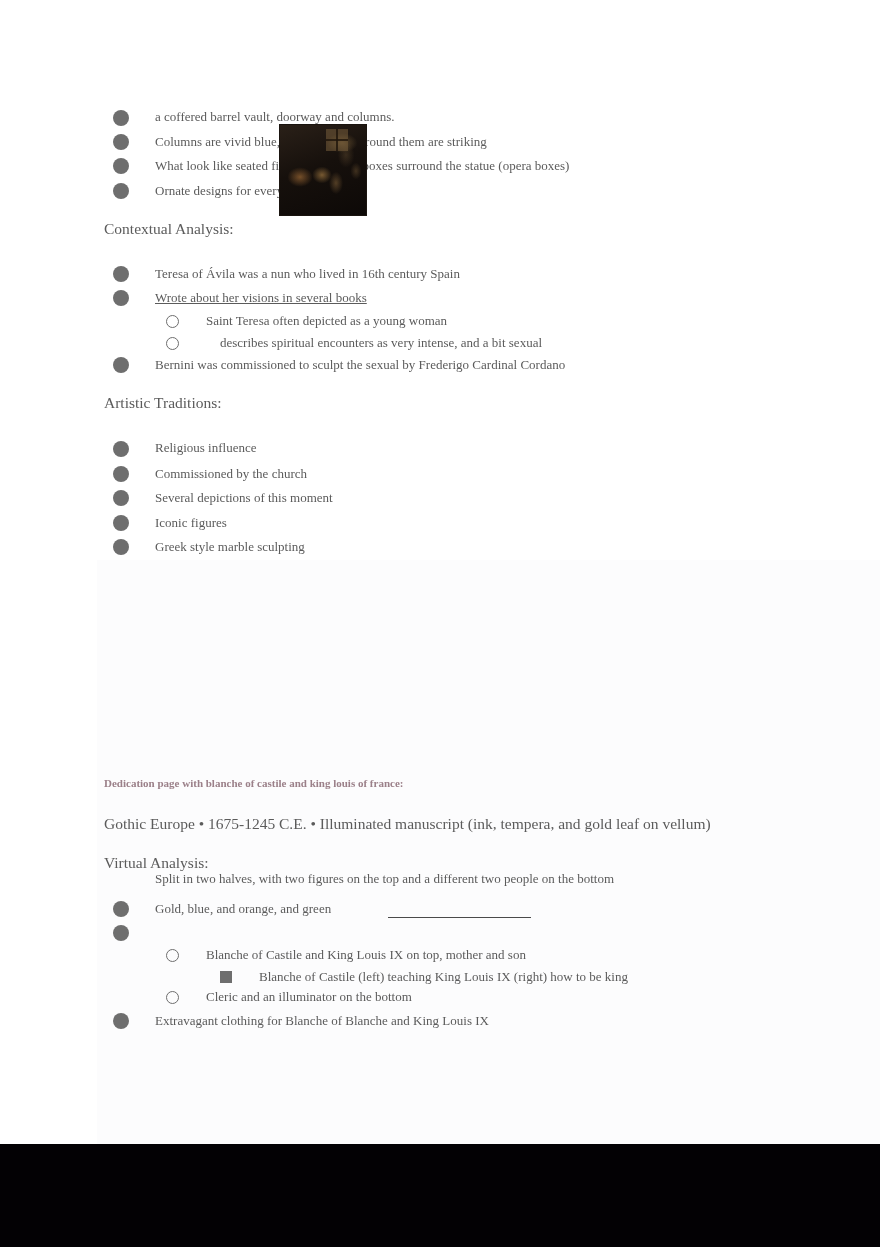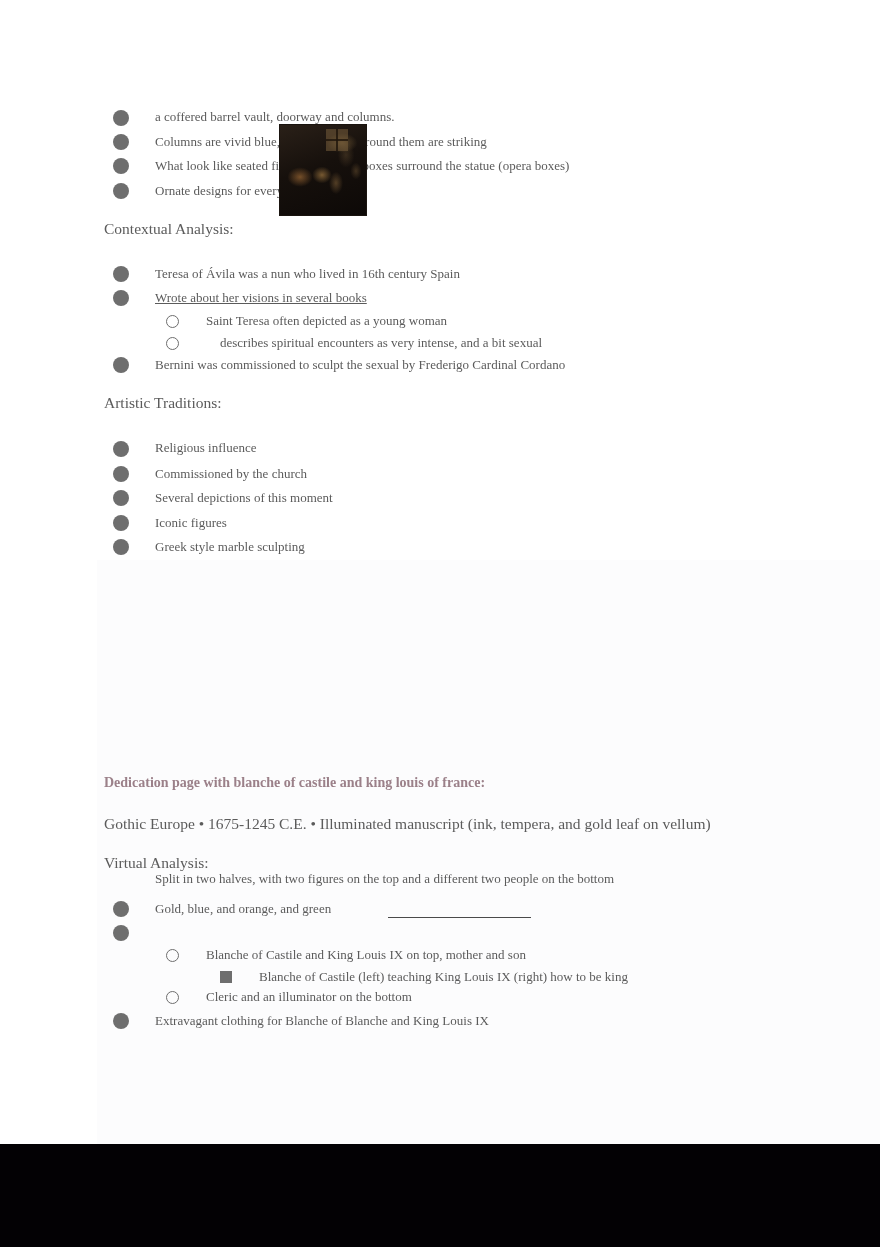--- a/index.html
+++ b/index.html
@@ -62,21 +62,21 @@
     .square {
       position: absolute;
       width: 12px;
       height: 12px;
       background: #6e6e6e;
     }
     .title {
       position: absolute;
       left: 104px;
       top: 773px;
-      font-size: 14px;
+      font-size: 11px;
       line-height: 20px;
       font-weight: bold;
       color: #9b8089;
       white-space: nowrap;
     }
     .blank-line {
       position: absolute;
       left: 388px;
       top: 917px;
       width: 143px;

